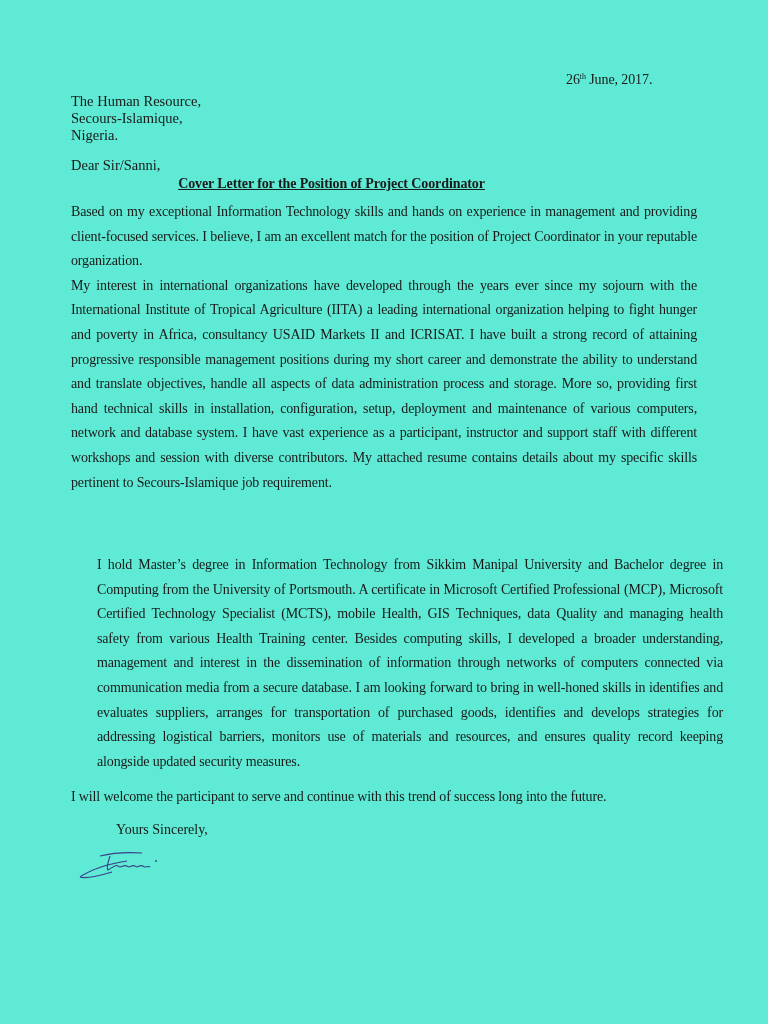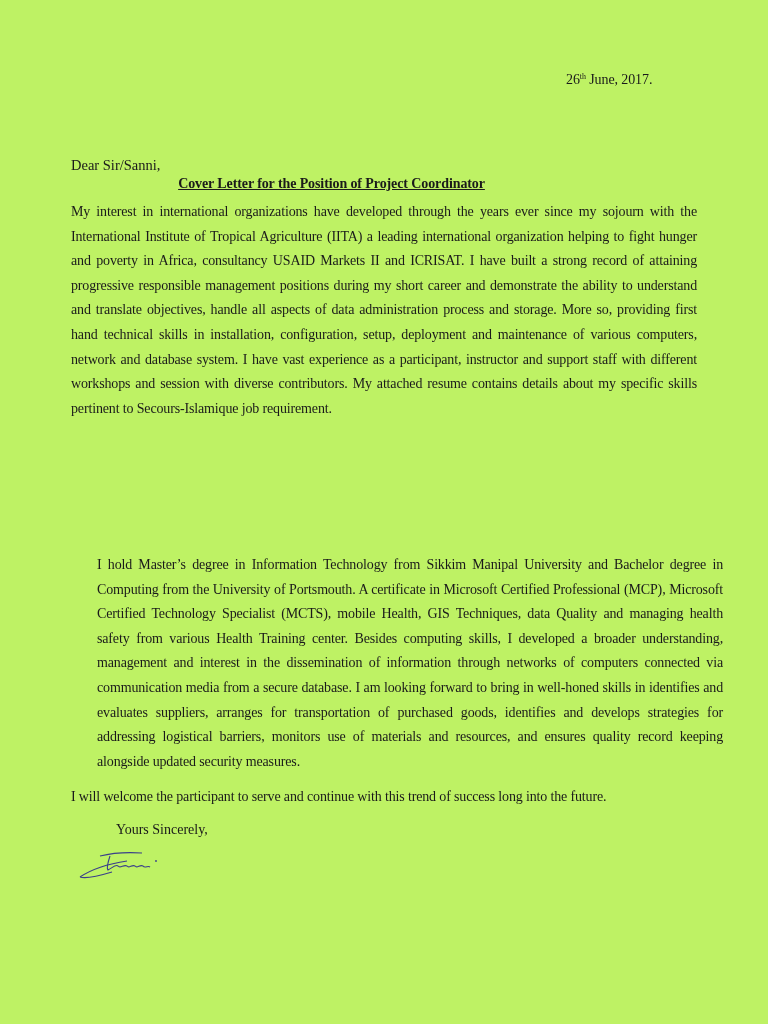--- a/index.html
+++ b/index.html
@@ -1,18 +1,18 @@
 <!DOCTYPE html>
 <html><head>
 <meta charset="utf-8">
 <style>
   html, body { margin: 0; padding: 0; background: #ffffff; }
   body { width: 768px; height: 1024px; position: relative; overflow: hidden;
          font-family: "Liberation Serif", "DejaVu Serif", serif; color: #1a1a1a; }
-  .page { position: absolute; left: 0; top: 0; width: 768px; height: 1024px; background: #bef264; }
+  .page { position: absolute; left: 0; top: 0; width: 768px; height: 1024px; background: #5eead4; }
   .date { position: absolute; left: 566px; top: 72px; font-size: 14px; letter-spacing: -0.1px; }
   .date sup { font-size: 8px; vertical-align: 5px; }
   .addr { position: absolute; left: 71px; top: 93px; font-size: 14.5px; line-height: 17px; }
   .salutation { position: absolute; left: 71px; top: 157px; font-size: 14.5px; }
   .subject { position: absolute; left: 0; width: 663px; top: 176px; text-align: center;
              font-size: 14px; font-weight: bold; text-decoration: underline; letter-spacing: -0.1px; }
   .body { position: absolute; left: 71px; width: 626px; font-size: 14px; line-height: 24.6px;
           text-align: justify; letter-spacing: -0.15px; }
   .body p { margin: 0; }
   .p1 { top: 200px; }
@@ -23,26 +23,32 @@
   .signer { position: absolute; left: 71px; top: 885px; font-size: 14px; line-height: 17px; }
   .email-link { color: #3b6fc4; text-decoration: underline; }
 </style>
 </head>
 <body>
 
 <div class="page">
 
   <div class="date"><span>26</span><sup>th</sup><span> June, 2017.</span></div>
 
+  <div class="addr">
+    <div>The Human Resource,</div>
+    <div>Secours-Islamique,</div>
+    <div>Nigeria.</div>
+  </div>
 
   <div class="salutation">Dear Sir/Sanni,</div>
 
   <div class="subject">Cover Letter for the Position of Project Coordinator</div>
 
   <div class="body p1">
+    <p>Based on my exceptional Information Technology skills and hands on experience in management and providing client-focused services. I believe, I am an excellent match for the position of Project Coordinator in your reputable organization.</p>
     <p>My interest in international organizations have developed through the years ever since my sojourn with the International Institute of Tropical Agriculture (IITA) a leading international organization helping to fight hunger and poverty in Africa, consultancy USAID Markets II and ICRISAT. I have built a strong record of attaining progressive responsible management positions during my short career and demonstrate the ability to understand and translate objectives, handle all aspects of data administration process and storage. More so, providing first hand technical skills in installation, configuration, setup, deployment and maintenance of various computers, network and database system. I have vast experience as a participant, instructor and support staff with different workshops and session with diverse contributors. My attached resume contains details about my specific skills pertinent to Secours-Islamique job requirement.</p>
   </div>
 
   <div class="body p3">
     <p>I hold Master’s degree in Information Technology from Sikkim Manipal University and Bachelor degree in Computing from the University of Portsmouth. A certificate in Microsoft Certified Professional (MCP), Microsoft Certified Technology Specialist (MCTS), mobile Health, GIS Techniques, data Quality and managing health safety from various Health Training center. Besides computing skills, I developed a broader understanding, management and interest in the dissemination of information through networks of computers connected via communication media from a secure database.  I am looking forward to bring in well-honed skills in identifies and evaluates suppliers, arranges for transportation of purchased goods, identifies and develops strategies for addressing logistical barriers, monitors use of materials and resources, and ensures quality record keeping alongside updated security measures.</p>
   </div>
 
   <div class="body p4" style="top:785px;">
     <p>I will welcome the participant to serve and continue with this trend of success long into the future.</p>
   </div>

